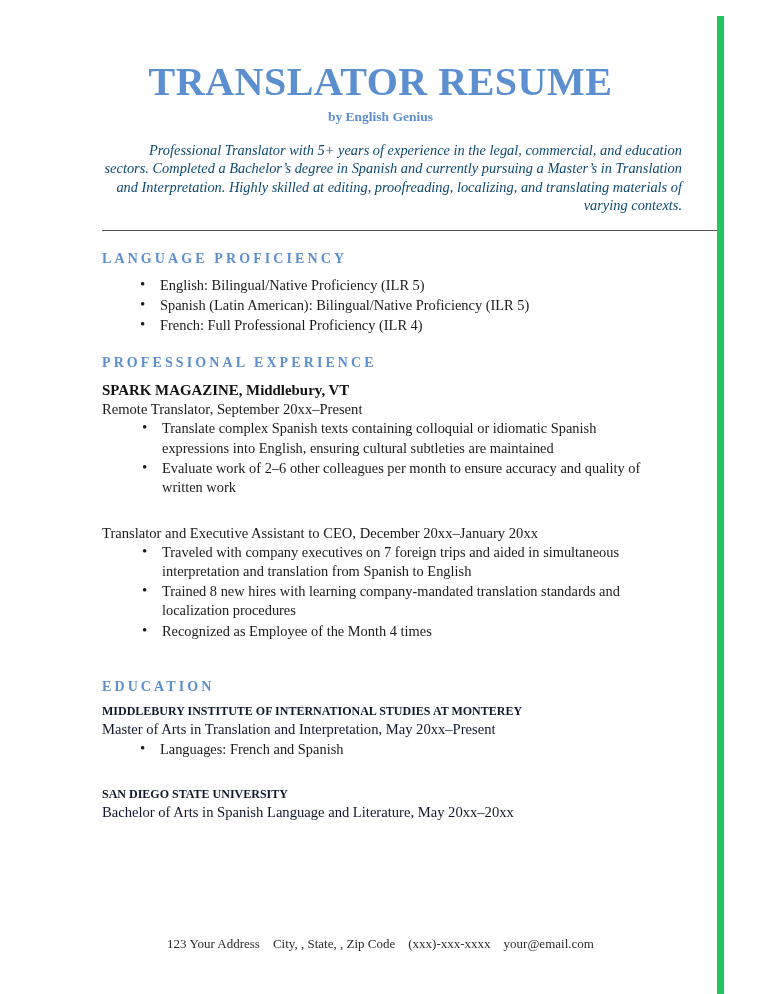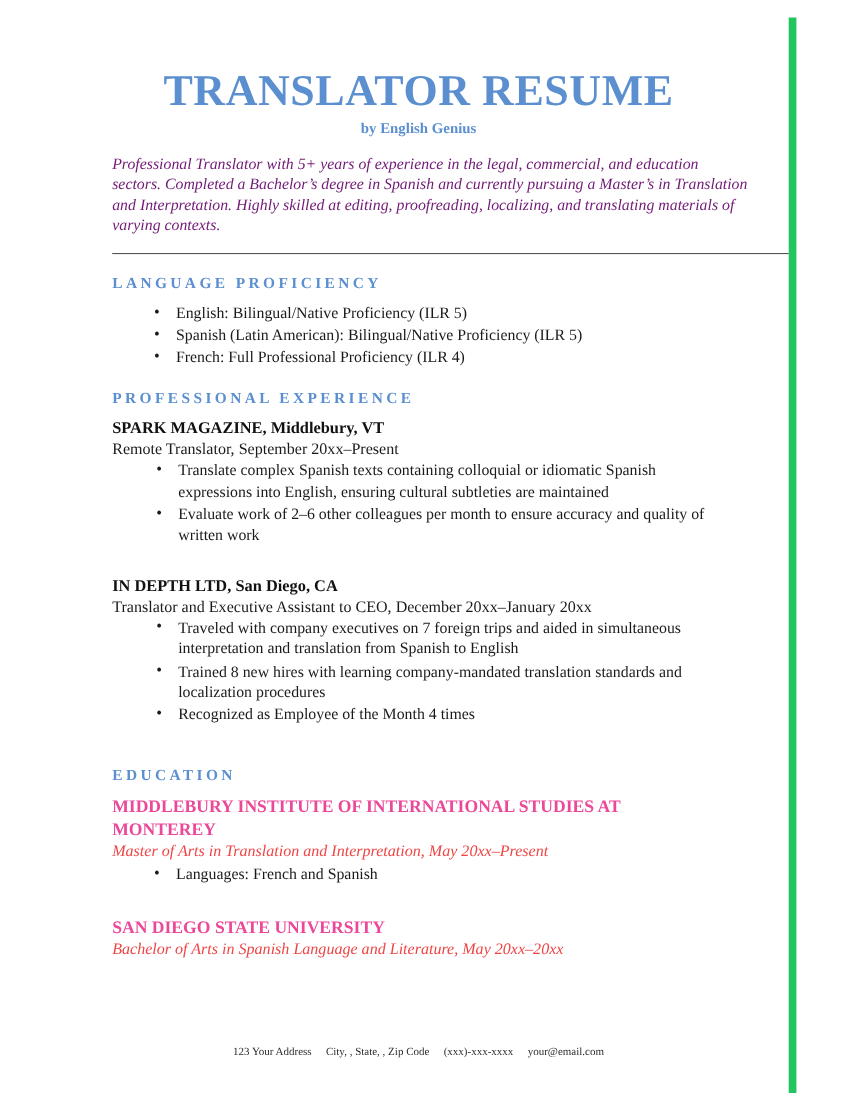--- a/index.html
+++ b/index.html
@@ -42,25 +42,25 @@
     margin: 4px 0 0 0;
     text-align: center;
     font-family: "Liberation Serif", "DejaVu Serif", serif;
     font-weight: bold;
     font-size: 13.5px;
     color: #5B8FD0;
   }
   .summary {
     margin: 16px auto 0 auto;
     width: 580px;
-    text-align: left;
+    text-align: right;
     font-style: italic;
     font-size: 14.4px;
     line-height: 1.28;
-    color: #701a75;
+    color: #0c4a6e;
   }
   .divider {
     margin: 15px auto 0 auto;
     width: 640px;
     height: 0;
     border-top: 1.6px solid #555555;
   }
 
   
   .section {
@@ -131,42 +131,41 @@
 
   
   .edu {
     margin-top: 2px;
   }
   .edu + .edu {
     margin-top: 28px;
   }
   .edu-school {
     font-weight: bold;
-    font-size: 16px;
+    font-size: 12px;
     line-height: 1.32;
-    color: #ec4899;
+    color: #0f172a;
   }
   .edu-degree {
-    font-style: italic;
     font-size: 14.6px;
     line-height: 1.32;
-    color: #ef4444;
+    color: #0f172a;
   }
   .edu .bullets {
     margin-top: 1px;
   }
 
   
   .footer {
     position: absolute;
     left: 0;
     right: 0;
-    bottom: 47px;
+    bottom: 57px;
     text-align: center;
-    font-size: 10px;
+    font-size: 13px;
     color: #2b2b2b;
   }
   .footer span {
     white-space: pre;
   }
   .footer .gap { display: inline-block; width: 13px; }
 </style>
 </head>
 <body>
 
@@ -196,21 +195,20 @@
       <div class="job">
         <div class="job-company">SPARK MAGAZINE, Middlebury, VT</div>
         <div class="job-role">Remote Translator, September 20xx–Present</div>
         <ul class="bullets wide job-bullets">
           <li>Translate complex Spanish texts containing colloquial or idiomatic Spanish expressions into English, ensuring cultural subtleties are maintained</li>
           <li>Evaluate work of 2–6 other colleagues per month to ensure accuracy and quality of written work</li>
         </ul>
       </div>
 
       <div class="job">
-        <div class="job-company">IN DEPTH LTD, San Diego, CA</div>
         <div class="job-role">Translator and Executive Assistant to CEO, December 20xx–January 20xx</div>
         <ul class="bullets wide job-bullets">
           <li>Traveled with company executives on 7 foreign trips and aided in simultaneous interpretation and translation from Spanish to English</li>
           <li>Trained 8 new hires with learning company-mandated translation standards and localization procedures</li>
           <li>Recognized as Employee of the Month 4 times</li>
         </ul>
       </div>
     </div>
 
     <div class="section" style="margin-top:38px;">

